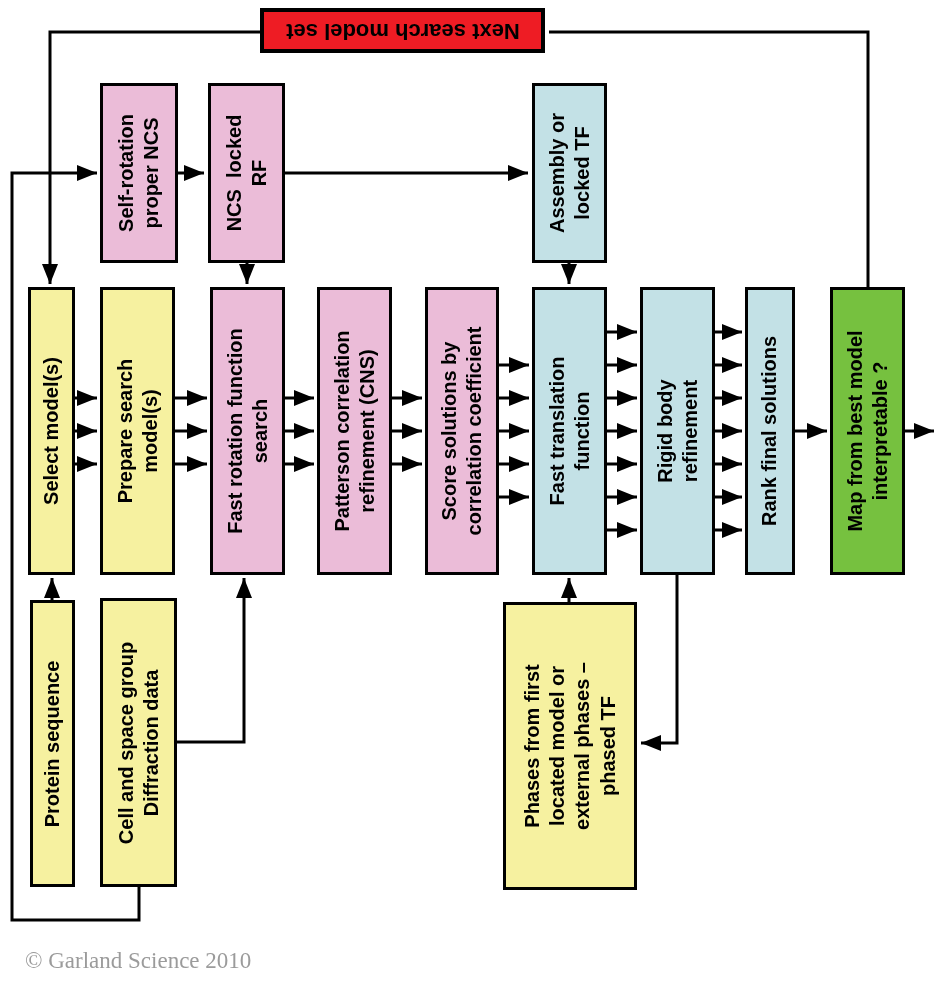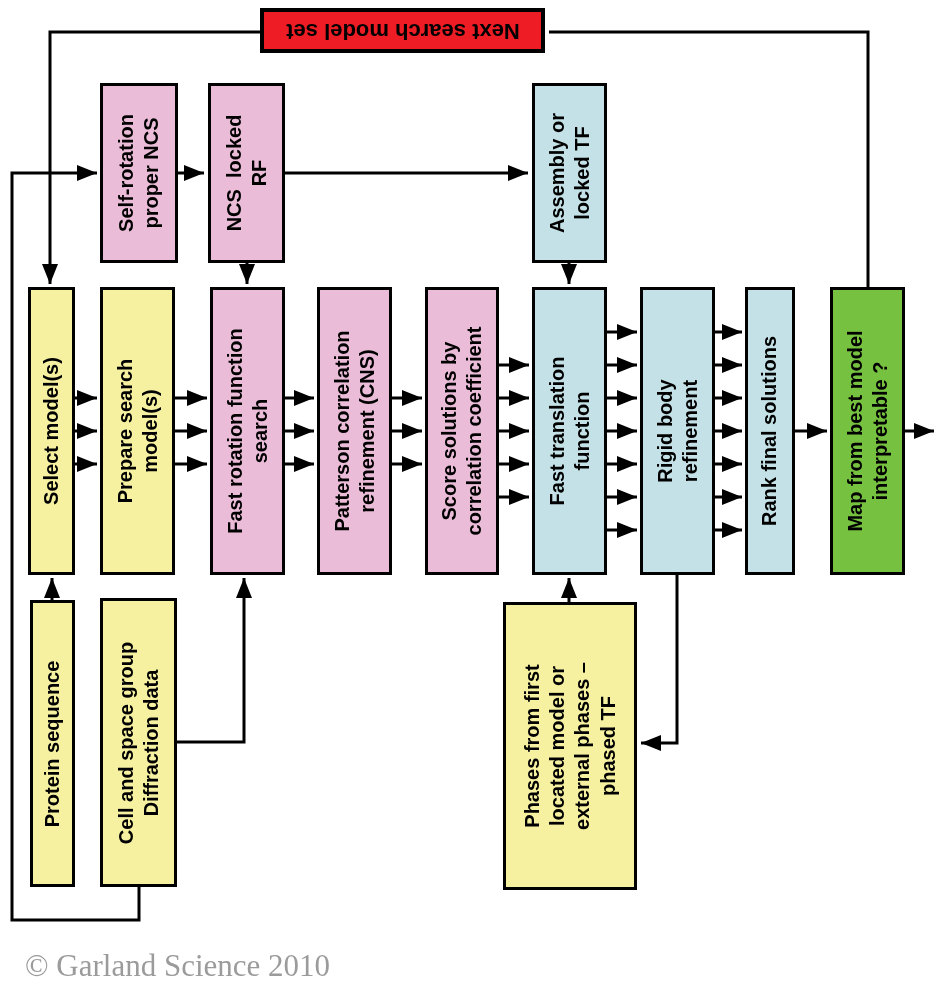--- a/index.html
+++ b/index.html
@@ -15,21 +15,21 @@
   .vlabel,.hlabel{
     position:absolute;left:50%;top:50%;
     font-weight:bold;font-size:20px;line-height:1.26;color:#000;
     white-space:pre;text-align:center;
   }
   .vlabel{transform:translate(-50%,-50%) rotate(-90deg);}
   .hlabel{transform:translate(-50%,-50%) rotate(180deg);font-size:22px;}
   .redbox{border-width:4px;}
   .caption{
     position:absolute;left:25px;top:948px;
-    font-family:"Liberation Serif",serif;font-size:31px;color:#9b9b9b;
+    font-family:"Liberation Serif",serif;font-size:23px;color:#9b9b9b;
     white-space:pre;
   }
 </style>
 </head>
 <body>
 
 <div id="canvas">
 
   <svg id="wires" viewBox="0 0 940 1000">
     <defs>

